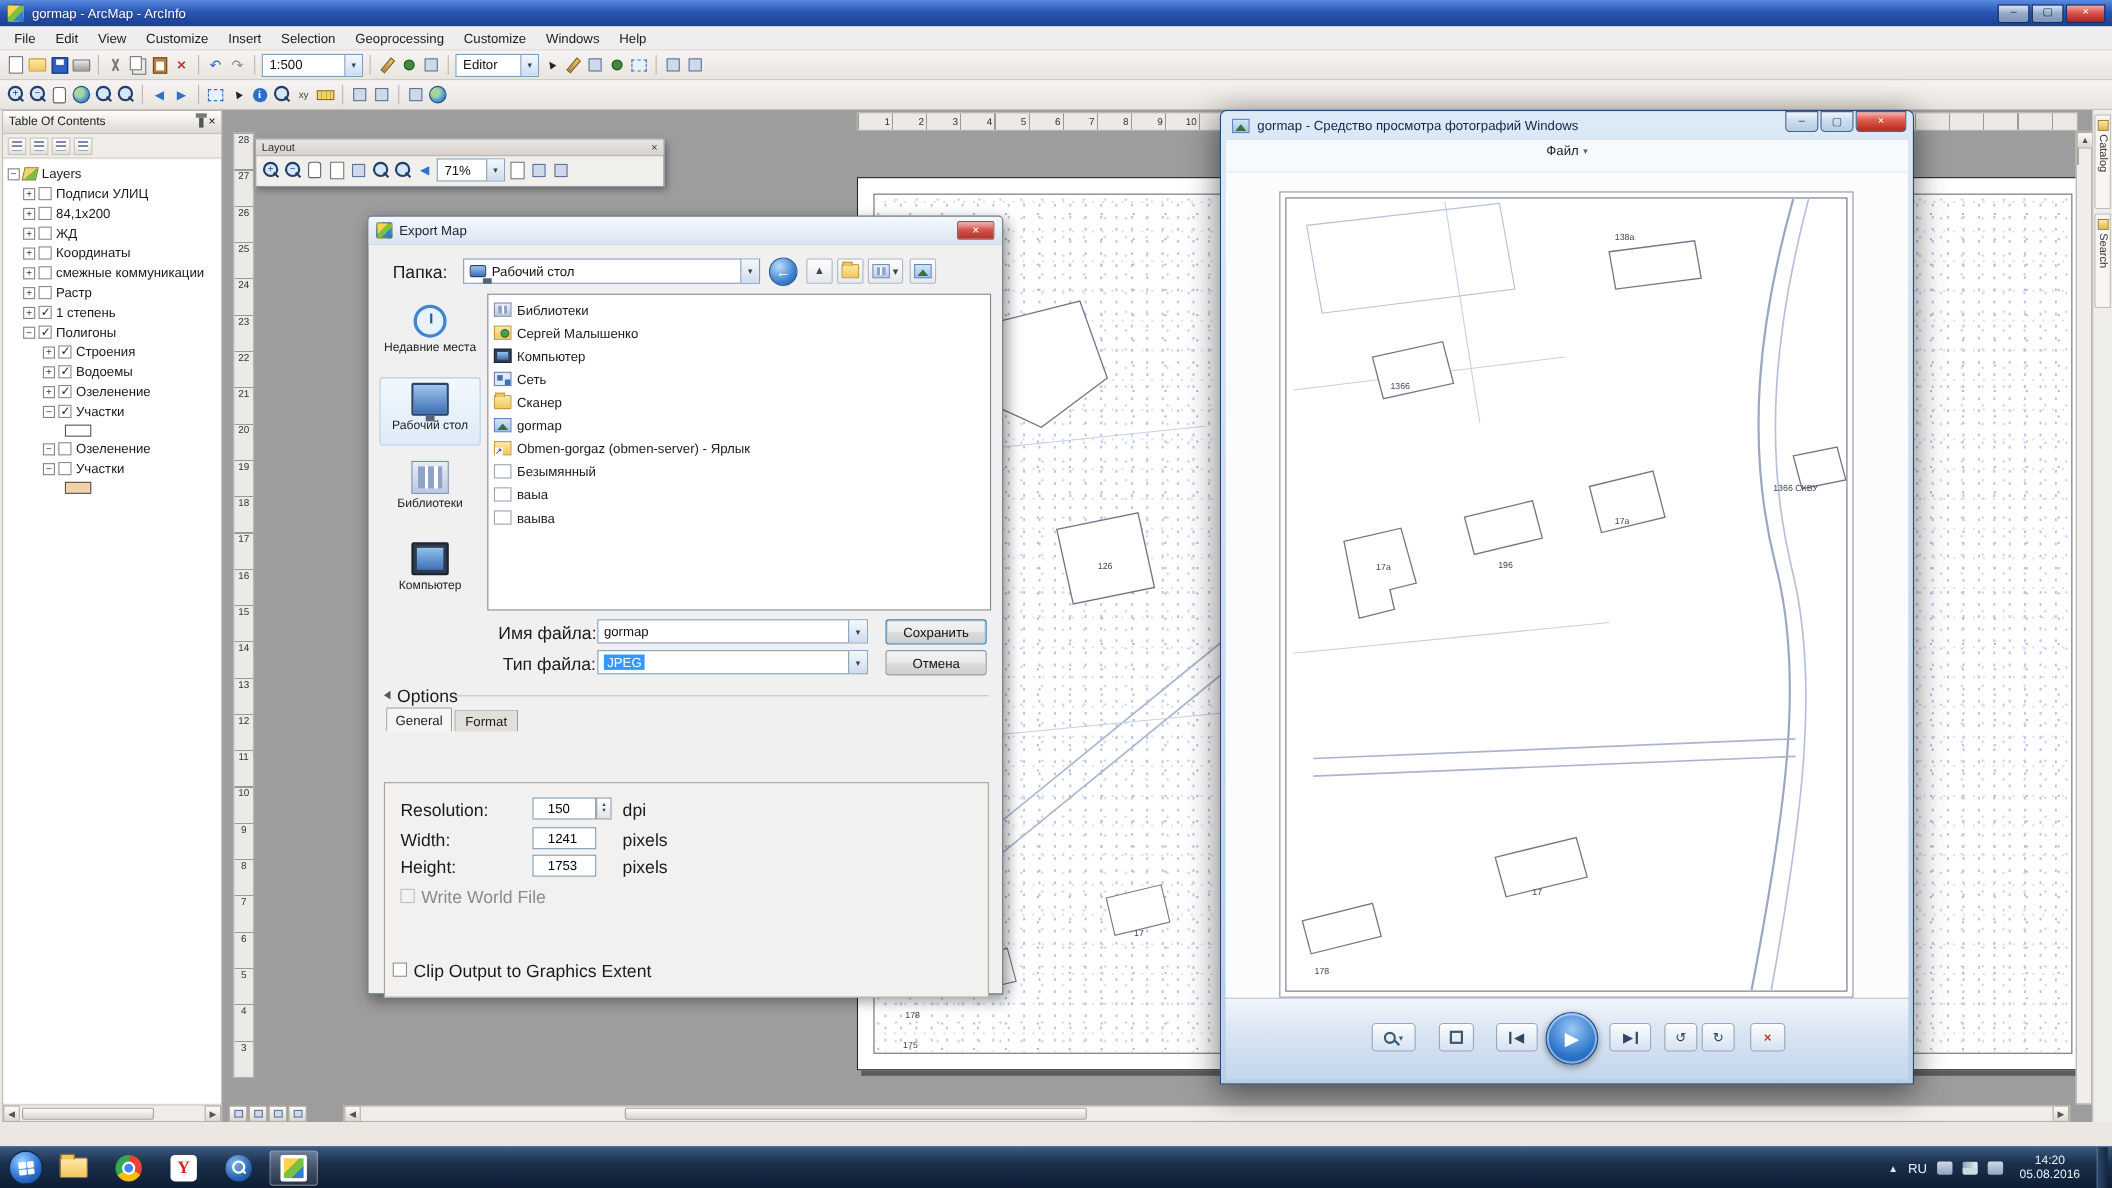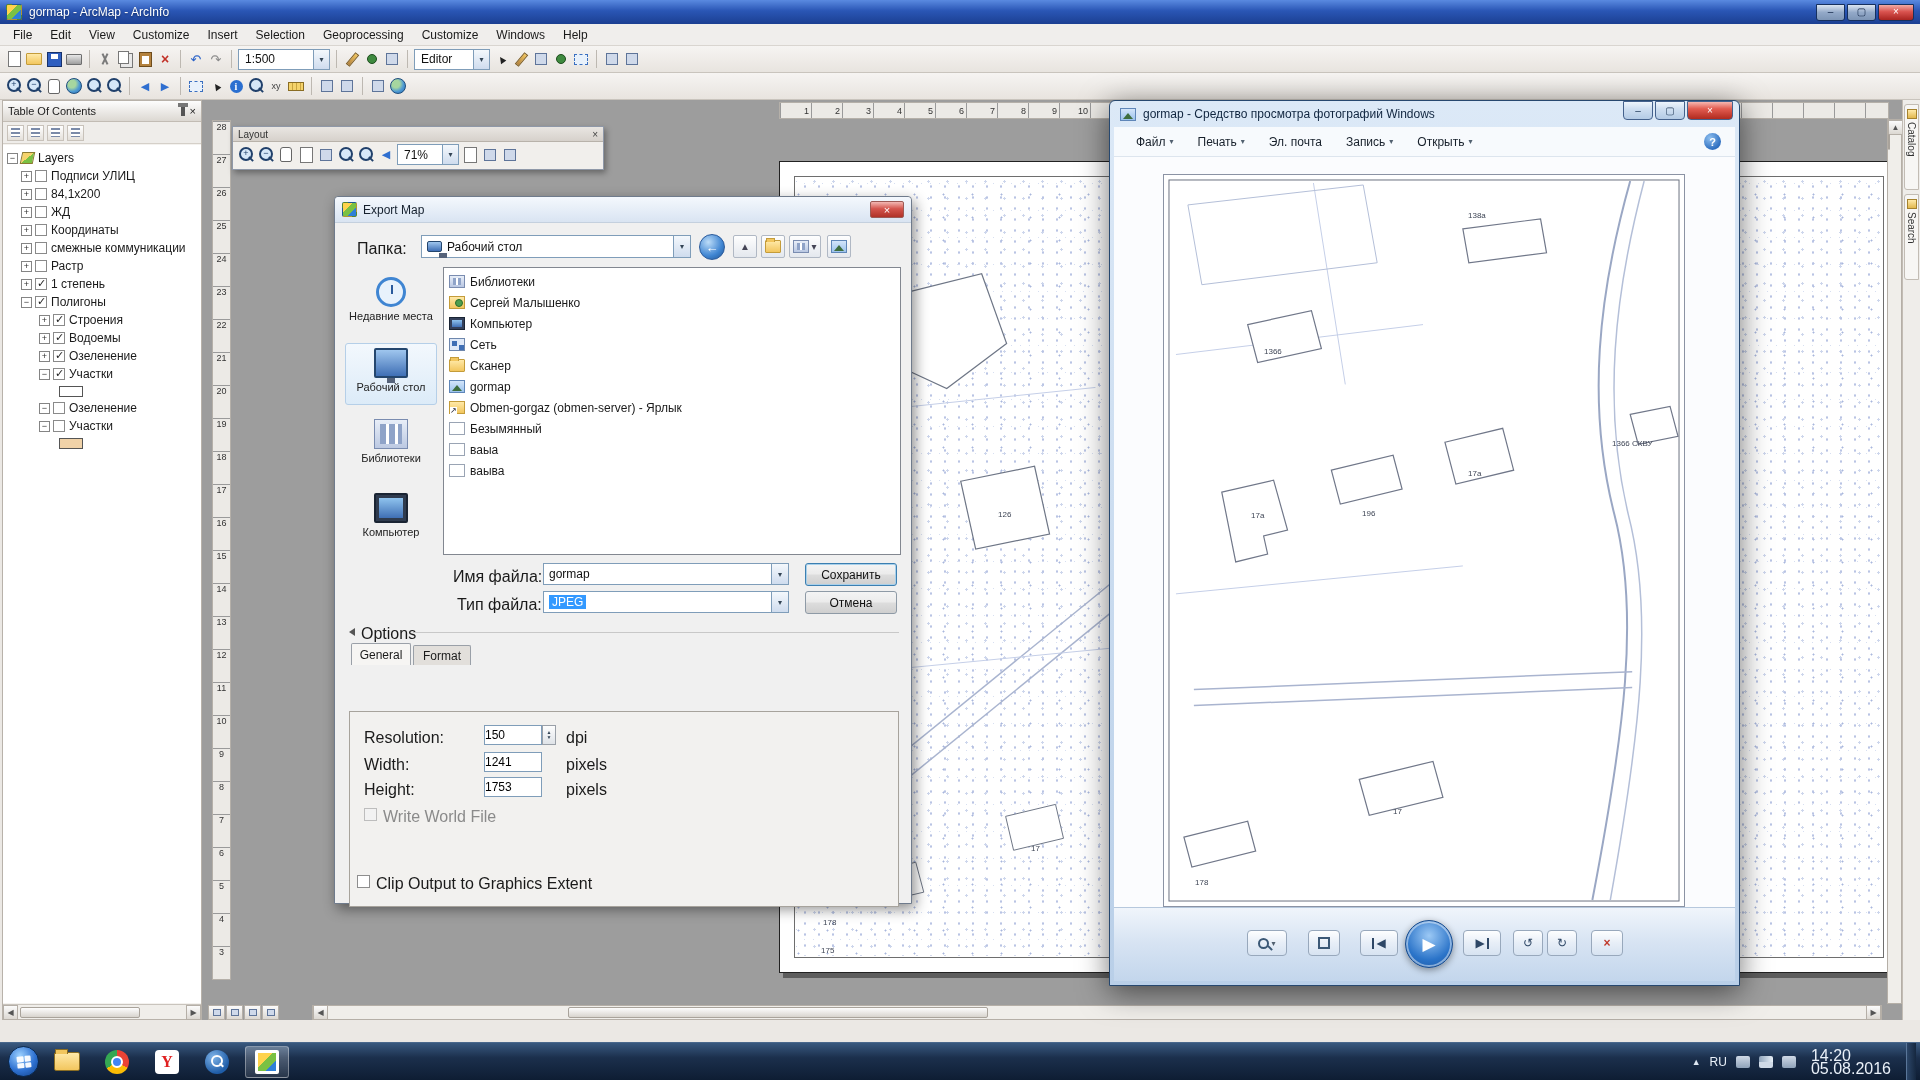--- a/index.html
+++ b/index.html
@@ -180,35 +180,35 @@
   .ic-file { background:#fff; border:1px solid #9aa4b4; }
   .btn { position:absolute; height:23px; border:1px solid #8e9aa6; border-radius:3px;
     background:linear-gradient(#f4f4f4,#ebebeb 48%,#dddddd 52%,#cfcfcf); font-size:12px; color:#111; display:flex; align-items:center; justify-content:center; }
   .btn.default { border-color:#3c7fb1; box-shadow:0 0 0 1px #a8d0ea inset; }
   .opt-line { position:absolute; height:1px; background:#c8c8c8; }
   .opt-tri { position:absolute; width:0; height:0; border-top:4px solid transparent; border-bottom:4px solid transparent; border-right:6px solid #555; }
   .tab { position:absolute; height:20px; border:1px solid #9aa0a8; border-bottom:none; border-radius:2px 2px 0 0; font-size:12px; display:flex; align-items:center; justify-content:center; color:#1a1a1a; }
   .tab.on { background:#f6f5f3; z-index:2; height:22px; }
   .tab.off { background:#e2dfdb; top:448px; }
   #dlg-panel { position:absolute; left:14px; top:466px; width:550px; height:196px; border:1px solid #a7a39c; background:#f2f1ef;margin-top:48px; }
-  .num { position:absolute; width:58px; height:20px; border:1px solid #7f9db9; background:#fff; font-size:12px; padding:0 0; font-family:"Liberation Sans",sans-serif; }
+  .num { position:absolute; width:58px; height:20px; border:1px solid #7f9db9; background:#fff; font-size:12px; padding:0 13px; font-family:"Liberation Sans",sans-serif; }
   .spin { position:absolute; width:14px; height:20px; border:1px solid #9aa0a8; background:linear-gradient(#fdfdfd,#dfe3e8); font-size:5px; color:#345; display:flex; flex-direction:column; align-items:center; justify-content:center; line-height:5px; }
   .chk { position:absolute; width:13px; height:13px; border:1px solid #8e8e8e; background:#fff; }
   .chk.dis { border-color:#bdbdbd; background:#f2f2f2; }
 
   
   #pv { position:absolute; left:1109px; top:100px; width:631px; height:886px; z-index:60;
     background:linear-gradient(#dce9f7,#b9cfe8); border:1px solid #27486f; border-radius:6px 6px 0 0; box-shadow:0 6px 30px rgba(0,0,0,.55); }
   #pv-titlebar { position:absolute; left:10px; right:6px; top:0; height:26px; display:flex; align-items:center; color:#10253f; font-size:12px; }
   #pv-titlebar .winbtns { align-self:flex-start; }
   .pvbtn { width:30px; height:19px; border:1px solid #44618c; border-radius:0 0 4px 4px;
     background:linear-gradient(#eef5fc,#cfdff1 40%,#b4cbe5); color:#28415f; display:flex; align-items:center; justify-content:center; font-size:10px; }
   .pvbtn.close { width:46px; background:linear-gradient(#f6b7b0,#e25c50 40%,#b02a1e); color:#fff; }
   #pv-body { position:absolute; left:4px; right:4px; top:26px; bottom:4px; background:#fdfdfe; border:1px solid #8fa5bf; }
-  #pv-menubar { position:absolute; left:4px; right:4px; top:26px; height:30px; background:#f7fafd; border-bottom:1px solid #dde5ee; display:flex; align-items:center; padding:0 14px; gap:8px; }
+  #pv-menubar { position:absolute; left:4px; right:4px; top:26px; height:30px; background:#f7fafd; border-bottom:1px solid #dde5ee; display:flex; align-items:center; padding:0 14px; gap:8px;flex-direction:column; }
   .pvm { display:flex; align-items:center; gap:4px; padding:3px 8px; font-size:12px; color:#17202b; }
   .mcaret { font-size:8px; color:#51606f; }
   #pv-help { margin-left:auto; width:17px; height:17px; border-radius:50%; background:radial-gradient(circle at 35% 30%,#8fc0f0,#2f6fc0 70%); color:#fff; font-size:11px; font-weight:bold; display:flex; align-items:center; justify-content:center; }
   #pv-imgarea { position:absolute; left:4px; right:4px; top:56px; bottom:78px; background:#fbfcfe; }
   #photo { position:absolute; left:53px; top:73px; width:522px; height:733px; background:#fff; border:1px solid #8b93a4; }
   #pv-controls { position:absolute; left:4px; right:4px; bottom:4px; height:74px;
     background:linear-gradient(#f0f5fb,#d8e4f3 45%,#c3d6ec); border-top:1px solid #b6c8dd; }
   .pv-btn { position:absolute; top:22px; height:26px; border:1px solid #98a8bc; border-radius:4px;
     background:linear-gradient(#fdfeff,#e7eef7 50%,#d7e3f1); display:flex; align-items:center; justify-content:center; gap:2px; color:#2e4precision86; color:#2e4766; font-size:12px; }
   .ic-zoomglass { width:11px; height:11px; border:2px solid #3b5876; border-radius:50%; position:relative; }
@@ -235,21 +235,21 @@
   .ti-chrome::after { content:""; position:absolute; inset:6px; border-radius:50%; background:#4285f4; border:2px solid #fff; }
   .ti-yandex { width:24px; height:24px; border-radius:4px; background:#fff; color:#e02020; font-weight:bold; font-size:16px; display:flex; align-items:center; justify-content:center; font-family:"Liberation Serif",serif; }
   .ti-search { width:24px; height:24px; border-radius:50%; background:radial-gradient(circle at 35% 30%,#7fb4e8,#1f5da8 70%); position:relative; }
   .ti-search::before { content:""; position:absolute; left:6px; top:5px; width:8px; height:8px; border:2px solid #fff; border-radius:50%; }
   .ti-search::after { content:""; position:absolute; left:14px; top:14px; width:5px; height:2px; background:#fff; transform:rotate(45deg); }
   .ti-arcmap { width:24px; height:24px; background:#fff; border-radius:2px; position:relative; overflow:hidden; }
   .ti-arcmap::before { content:""; position:absolute; inset:3px; background:linear-gradient(135deg,#ffd34d 0 40%,#7ac143 40% 70%,#2e7fd8 70%); }
   #tray { margin-left:auto; display:flex; align-items:center; gap:9px; padding-right:4px; color:#eaf1f9; }
   .tray-ic { width:14px; height:12px; background:linear-gradient(#cfd9e6,#8fa3ba); border-radius:2px; }
   .tray-ic.net { background:linear-gradient(180deg,transparent 50%,#cfd9e6 50%), linear-gradient(90deg,#8fa3ba,#e8f0f8); }
-  #clock { font-size:16px; line-height:13px; color:#eaf1f9; padding:0 6px; }
+  #clock { text-align:center; font-size:11px; line-height:13px; color:#eaf1f9; padding:0 6px; }
   #showdesk { width:10px; height:38px; background:linear-gradient(90deg,#2c4668,#15273f); border-left:1px solid #5a7699; }
   .trayup { font-size:9px; color:#dfe8f2; }
 </style>
 </head>
 <body>
 
 <div id="screen">
 
   <div id="arcmap">
 

